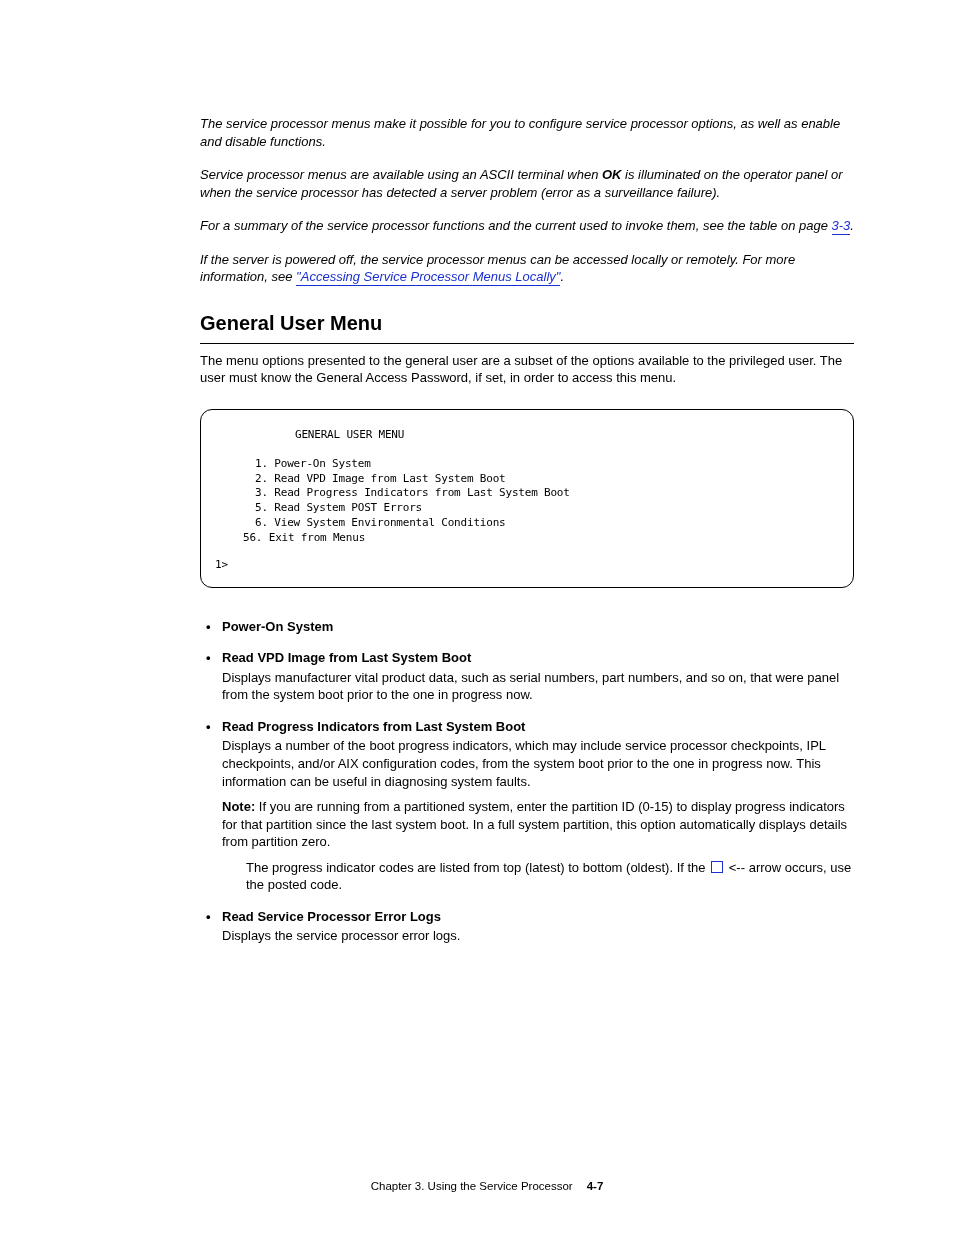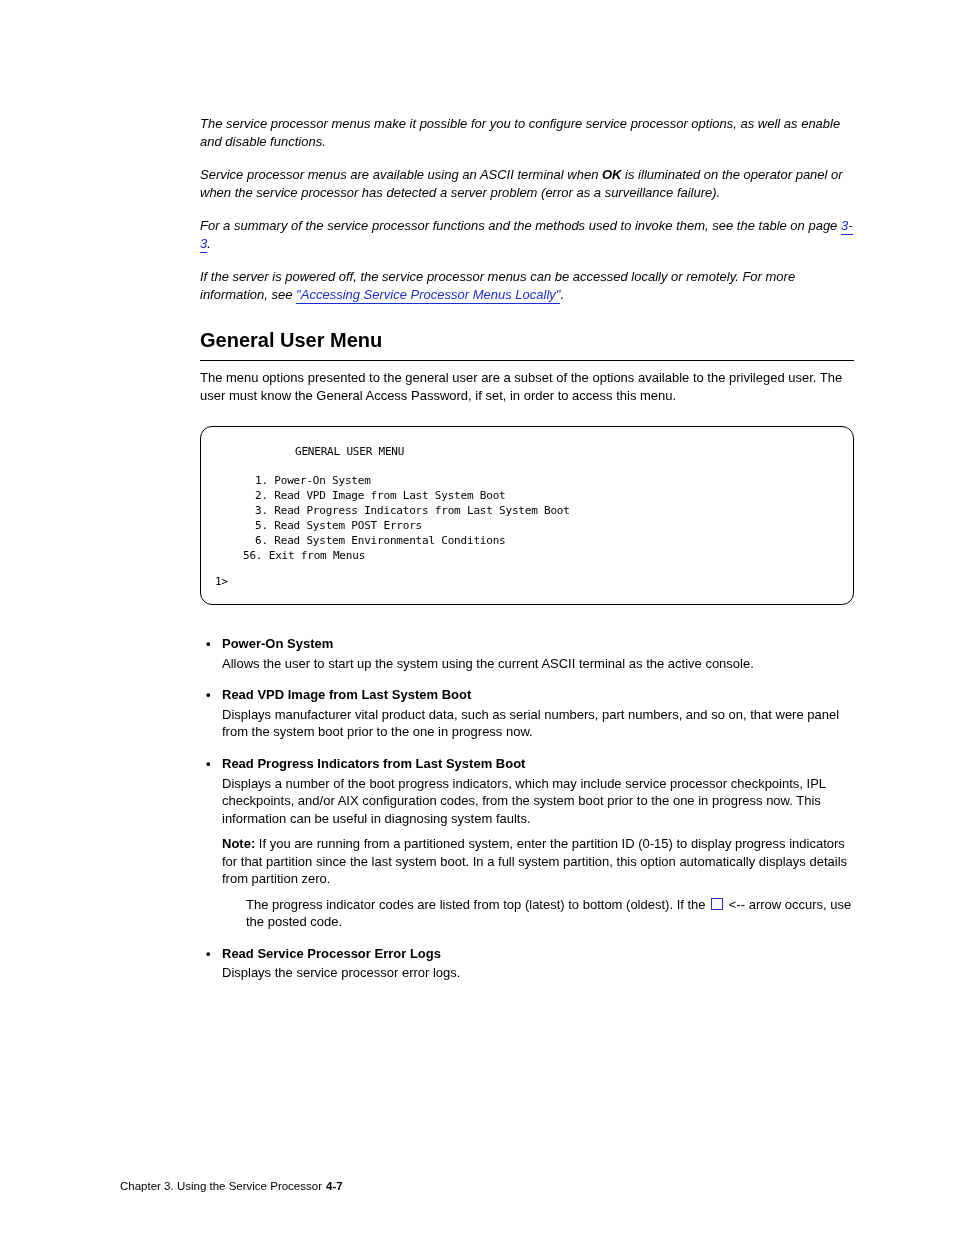--- a/index.html
+++ b/index.html
@@ -105,22 +105,22 @@
 
   .footer {
     position: absolute;
     bottom: 40px;
     left: 0;
     width: 954px;
     box-sizing: border-box;
     padding: 0 100px 0 120px;
     font-size: 11.5px;
     display: flex;
-    justify-content: flex-start;
-    gap: 4px;
+    justify-content: center;
+    gap: 14px;
   }
 
   a.sqlink {
     color: #1a2fd1;
     text-decoration: none;
   }
   .sqbox {
     display: inline-block;
     width: 10px;
     height: 10px;
@@ -133,47 +133,46 @@
 <body>
 
 <div class="page">
 
   <div class="intro">
     <p>The service processor menus make it possible for you to configure service processor options, as well as enable and disable functions.</p>
     <p>
       <span>Service processor menus are available using an ASCII terminal when </span><strong class="ref">OK</strong><span> is illuminated on the operator panel or when the service processor has detected a server problem (error as a surveillance failure).</span>
     </p>
     <p>
-      <span>For a summary of the service processor functions and the methods used to invoke them, see the table on page </span><a href="#" class="link">3-3</a><span>.</span>
+      <span>For a summary of the service processor functions and the current used to invoke them, see the table on page </span><a href="#" class="link">3-3</a><span>.</span>
     </p>
     <p>
       <span>If the server is powered off, the service processor menus can be accessed locally or remotely. For more information, see </span><a href="#" class="link">"Accessing Service Processor Menus Locally"</a><span>.</span>
     </p>
   </div>
 
   <h2 class="rule">General User Menu</h2>
   <p class="after-rule">The menu options presented to the general user are a subset of the options available to the privileged user. The user must know the General Access Password, if set, in order to access this menu.</p>
 
   <div class="terminal-box">
     <div class="menu-title">GENERAL USER MENU</div>
     <ol class="menu-list">
       <li>1. <span>Power-On System</span></li>
       <li>2. <span>Read VPD Image from Last System Boot</span></li>
       <li>3. <span>Read Progress Indicators from Last System Boot</span></li>
       <li>5. <span>Read System POST Errors</span></li>
-      <li>6. <span>Read System Environmental Conditions</span></li>
+      <li>6. <span>View System Environmental Conditions</span></li>
     </ol>
     <div class="menu-99"><span>56.</span> <span>Exit from Menus</span></div>
     <div class="prompt">1&gt;</div>
   </div>
 
   <ul class="desc">
     <li>
       <span class="item-title">Power-On System</span>
-      <span>Allows the user to start up the system using the current ASCII terminal as the active console.</span>
     </li>
     <li>
       <span class="item-title">Read VPD Image from Last System Boot</span>
       <span>Displays manufacturer vital product data, such as serial numbers, part numbers, and so on, that were panel from the system boot prior to the one in progress now.</span>
     </li>
     <li>
       <span class="item-title">Read Progress Indicators from Last System Boot</span>
       <span>Displays a number of the boot progress indicators, which may include service processor checkpoints, IPL checkpoints, and/or AIX configuration codes, from the system boot prior to the one in progress now. This information can be useful in diagnosing system faults.</span>
       <div class="note-block">
         <p><span class="note-title">Note:</span> <span>If you are running from a partitioned system, enter the partition ID (0-15) to display progress indicators for that partition since the last system boot. In a full system partition, this option automatically displays details from partition zero.</span></p>

